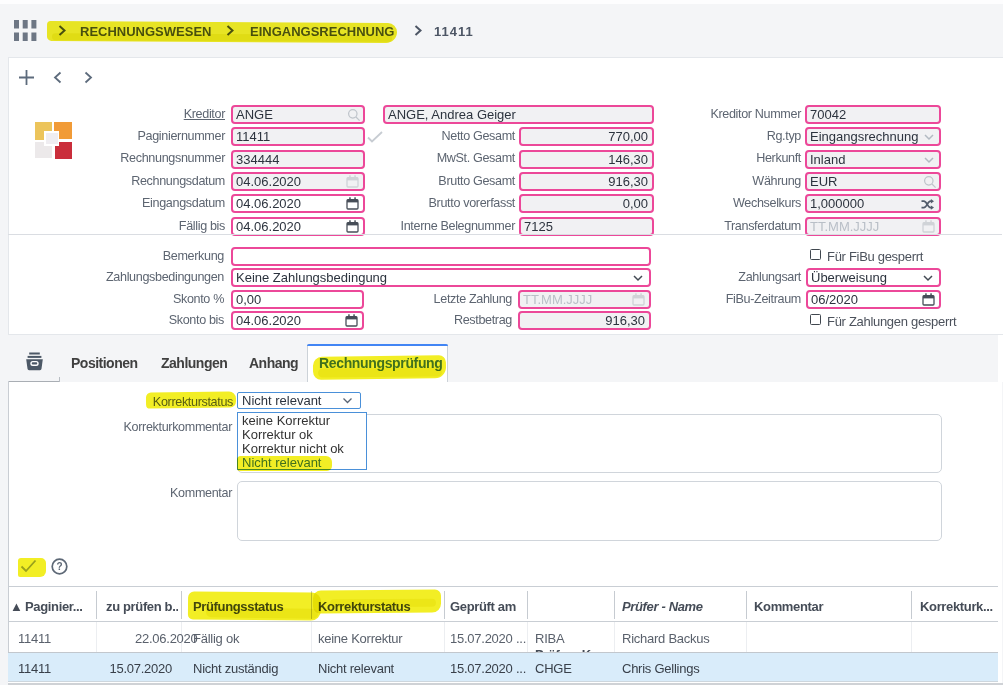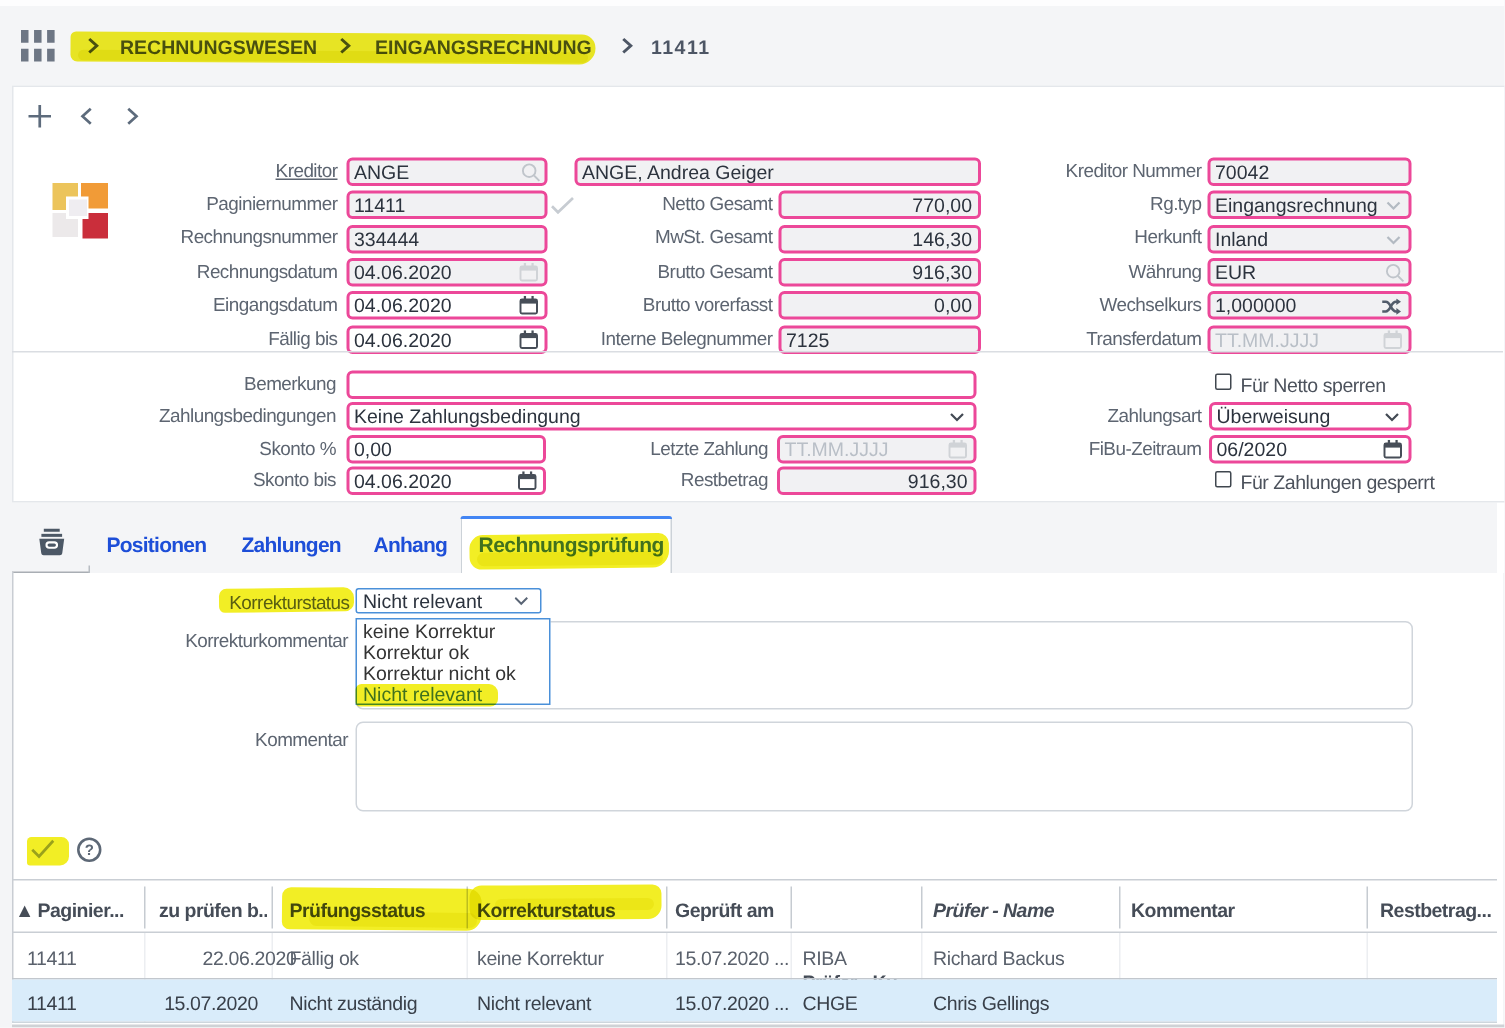--- a/index.html
+++ b/index.html
@@ -6,21 +6,21 @@
 body{width:1003px;height:685px;background:#f4f5f7;font-family:"Liberation Sans",sans-serif;overflow:hidden;position:relative;}
 .abs{position:absolute;}
 .lbl{position:absolute;font-size:12.6px;letter-spacing:-0.35px;color:#5d6571;white-space:nowrap;text-align:right;}
 .fld{position:absolute;height:15px;border:2px solid #ec4899;border-radius:4px;background:#fff;font-size:13px;color:#2c333e;line-height:15px;padding:0 5px 0 3px;white-space:nowrap;overflow:hidden;}
 .ro{background:#f1f1f3;}
 .fld .ph{color:#b9bfc7;}
 .fld .num{position:absolute;right:4px;top:0;}
 .icr{position:absolute;right:2px;top:1px;}
 .card{position:absolute;background:#fff;border:1px solid #e4e7eb;}
 .ylw{position:absolute;background:#f2ee25;mix-blend-mode:multiply;z-index:30;}
-.tabtxt{position:absolute;font-size:14px;font-weight:700;color:#1d4ed8;white-space:nowrap;}
+.tabtxt{position:absolute;font-size:14px;font-weight:700;color:#404040;white-space:nowrap;}
 .hdr{position:absolute;font-size:13px;font-weight:700;color:#454c57;white-space:nowrap;letter-spacing:-0.35px;}
 .cell{position:absolute;font-size:13px;color:#5a616c;white-space:nowrap;letter-spacing:-0.25px;}
 .cell2{position:absolute;font-size:13px;color:#39404a;white-space:nowrap;letter-spacing:-0.25px;}
 .vline{position:absolute;width:1px;background:#c6cbd1;}
 .vlineb{position:absolute;width:1px;background:#eceef1;}
 </style>
 </head>
 <body>
 <div class="abs" style="left:0;top:0;width:1003px;height:4px;background:#fdfdfe;z-index:2;"></div>
 <div class="abs" style="left:998px;top:334px;width:5px;height:48px;background:#fff;"></div>
@@ -204,21 +204,21 @@
       <rect x="3.2" y="0.3" width="1.5" height="3" fill="#d0d3d7"></rect>
       <rect x="8.3" y="0.3" width="1.5" height="3" fill="#d0d3d7"></rect>
     </svg>
 </div>
 <div class="lbl" style="right:491px;top:313px;">Restbetrag</div>
 <div class="fld ro" style="left:518px;top:311px;width:121px;">
     <span class="num">916,30</span>
   </div>
 
 <div class="abs" style="left:810px;top:249px;width:9px;height:9px;border:1.5px solid #40474f;border-radius:1.5px;background:#fff;"></div>
-<div class="abs" style="left:827px;top:249px;font-size:13px;letter-spacing:-0.3px;color:#4c525c;">Für Netto sperren</div>
+<div class="abs" style="left:827px;top:249px;font-size:13px;letter-spacing:-0.3px;color:#4c525c;">Für FiBu gesperrt</div>
 <div class="lbl" style="right:202px;top:270px;">Zahlungsart</div>
 <div class="fld" style="left:806px;top:268px;width:123px;">Überweisung
   <svg class="icr" style="right:6px;top:5px;" width="10" height="7" viewBox="0 0 10 7">
       <path d="M1 1l4 4 4-4" stroke="#434a54" stroke-width="1.5" fill="none"></path>
     </svg>
 </div>
 <div class="lbl" style="right:202px;top:292px;">FiBu-Zeitraum</div>
 <div class="fld" style="left:806px;top:290px;width:123px;">06/2020
   <svg class="icr" style="right:4px;" width="13" height="13" viewBox="0 0 13 13">
       <rect x="1" y="2.7" width="11" height="9.3" rx="1" fill="none" stroke="#474e58" stroke-width="1.3"></rect>
@@ -297,21 +297,21 @@
 
 <div class="hdr" style="left:10px;top:599px;color:#454c57;">▲</div>
 <div class="hdr" style="left:25px;top:599px;text-align:center;">Paginier...</div>
 <div class="hdr" style="left:106px;top:599px;width:72px;overflow:hidden;">zu prüfen b...</div>
 <div class="hdr" style="left:193px;top:599px;">Prüfungsstatus</div>
 <div class="hdr" style="left:318px;top:599px;">Korrekturstatus</div>
 <div class="hdr" style="left:450px;top:599px;">Geprüft am</div>
 <div class="hdr" style="left:535px;top:599px;margin-top:48px;">Prüfer - Ku...</div>
 <div class="hdr" style="left:622px;top:599px;font-style:italic;">Prüfer - Name</div>
 <div class="hdr" style="left:754px;top:599px;">Kommentar</div>
-<div class="hdr" style="left:920px;top:599px;">Restbetrag...</div>
+<div class="hdr" style="left:920px;top:599px;">Korrekturk...</div>
 
 <div class="ylw" style="left:188px;top:592px;width:133px;height:28px;border-radius:6px 9px 10px 5px;transform:rotate(0.5deg);"></div>
 <div class="ylw" style="left:206px;top:608px;width:112px;height:10px;border-radius:5px;transform:rotate(0.8deg);opacity:0.5;"></div>
 <div class="ylw" style="left:313px;top:590px;width:128px;height:23px;border-radius:8px 6px 9px 7px;transform:rotate(-0.4deg);"></div>
 <div class="ylw" style="left:330px;top:599px;width:106px;height:8px;border-radius:4px;transform:rotate(-0.3deg);opacity:0.45;"></div>
 
 <div class="vlineb" style="left:96px;top:622px;height:60px;"></div>
 <div class="vlineb" style="left:181px;top:622px;height:60px;"></div>
 <div class="vlineb" style="left:311px;top:622px;height:60px;"></div>
 <div class="vlineb" style="left:444px;top:622px;height:60px;"></div>

